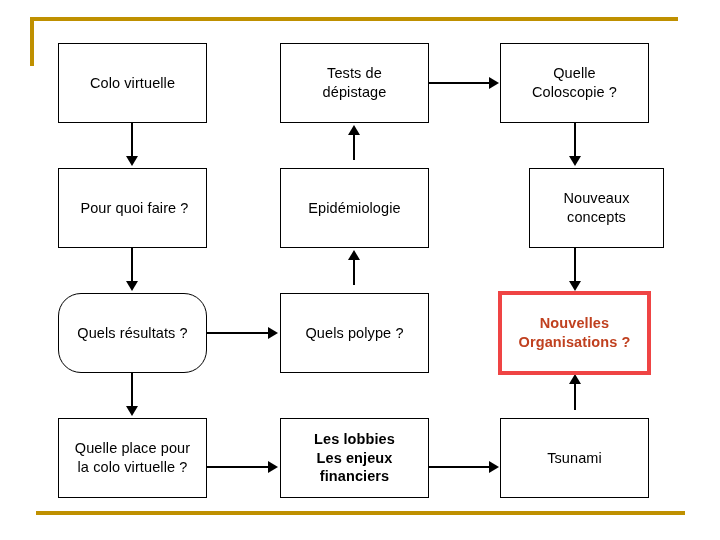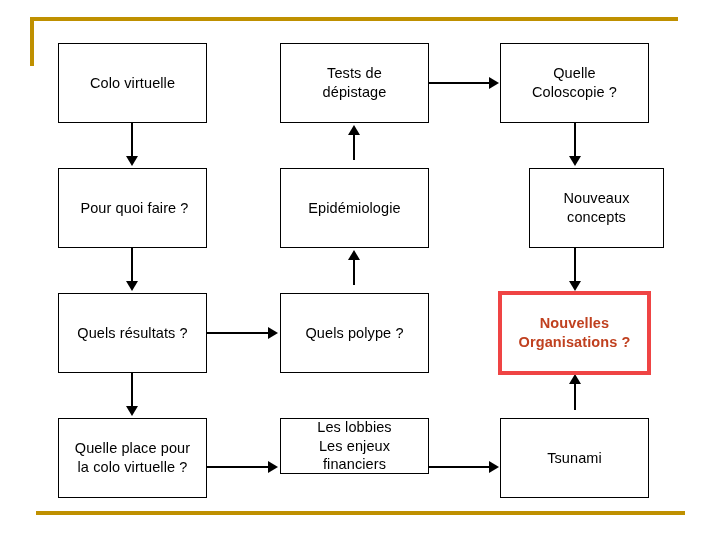--- a/index.html
+++ b/index.html
@@ -113,39 +113,39 @@
 
   <div class="node" style="left:280px;top:168px;width:149px;height:80px;">
     <span class="txt">Epidémiologie</span>
   </div>
 
   <div class="node" style="left:489px;top:168px;width:135px;height:80px;margin-left:40px;">
     <span class="txt">Nouveaux
 concepts</span>
   </div>
 
-  <div class="node" style="left:58px;top:293px;width:149px;height:80px;">
+  <div class="node" style="left:58px;top:293px;width:149px;height:80px;border-radius:23px;">
     <span class="txt">Quels résultats ?</span>
   </div>
 
   <div class="node" style="left:280px;top:293px;width:149px;height:80px;text-align:right;">
     <span class="txt">Quels polype ?</span>
   </div>
 
   <div class="node highlight" style="left:498px;top:291px;width:153px;height:84px;">
     <span class="txt">Nouvelles
 Organisations ?</span>
   </div>
 
   <div class="node" style="left:58px;top:418px;width:149px;height:80px;">
     <span class="txt">Quelle place pour
 la colo virtuelle ?</span>
   </div>
 
-  <div class="node" style="left:280px;top:418px;width:149px;height:56px;">
+  <div class="node" style="left:280px;top:418px;width:149px;height:80px;font-weight:bold;">
     <span class="txt">Les lobbies
 Les enjeux
 financiers</span>
   </div>
 
   <div class="node" style="left:500px;top:418px;width:149px;height:80px;">
     <span class="txt">Tsunami</span>
   </div>
 
 </div>

